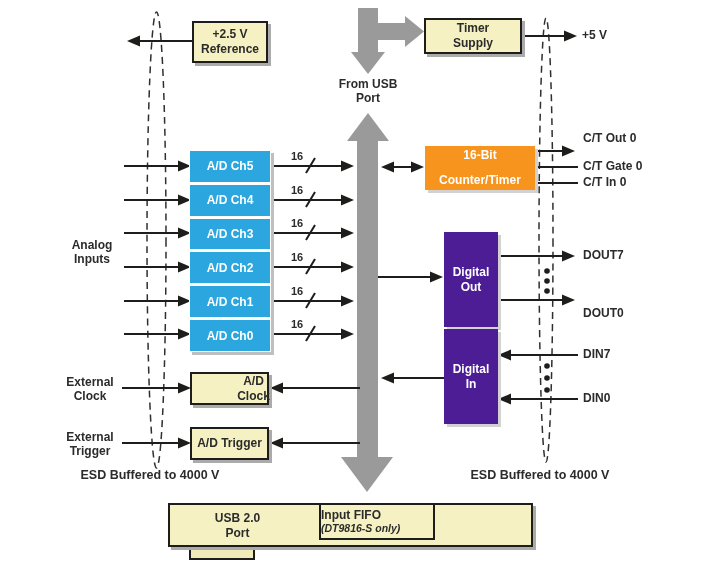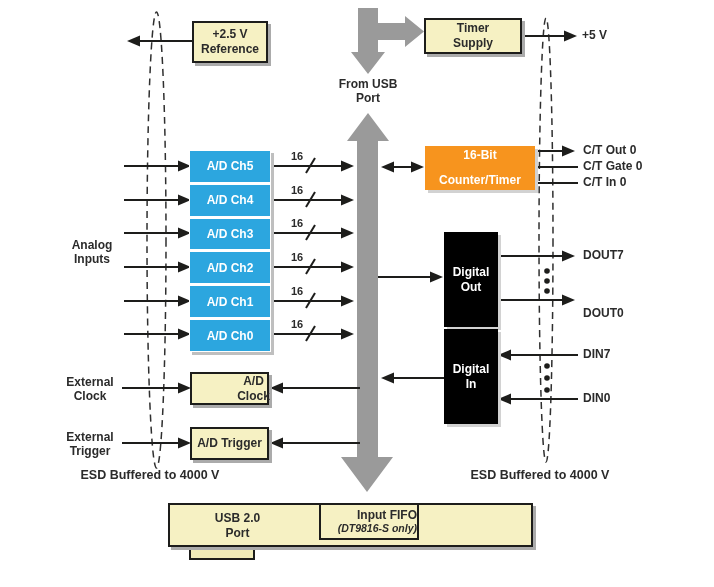--- a/index.html
+++ b/index.html
@@ -13,41 +13,41 @@
   .esd{fill:none;stroke:#2f2f2f;stroke-width:1.5;stroke-dasharray:7 5;}
   .buswidth{font-family:"Liberation Sans",sans-serif;font-size:11px;font-weight:bold;
             fill:#2b2b2b;text-anchor:middle;}
 
   .box{position:absolute;box-sizing:border-box;display:flex;flex-direction:column;
        align-items:center;justify-content:center;font-weight:bold;text-align:center;
        line-height:1.22;font-size:12px;}
   .box span{display:block;}
   .cream{background:#F6F1C3;border:2px solid #1d1d1b;box-shadow:3px 3px 0 #ababab;color:#2b2b2b;}
   .orange{background:#F7941E;color:#ffffff;box-shadow:3px 3px 0 #d2d2d2;}
-  .green{background:#000000;color:#ffffff;box-shadow:3px 3px 0 #d2d2d2;}
+  .green{background:#4c1d95;color:#ffffff;box-shadow:3px 3px 0 #d2d2d2;}
 
   .adc-stack{position:absolute;left:189px;top:150px;width:82px;height:202px;
              background:#ffffff;box-shadow:3px 3px 0 #bfbfbf;padding:1px;
              display:flex;flex-direction:column;gap:3px;box-sizing:border-box;}
   .adc-ch{flex:1;background:#2CA6DF;color:#fff;font-weight:bold;font-size:12px;
           display:flex;align-items:center;justify-content:center;}
 
   .lbl{position:absolute;font-weight:bold;color:#2b2b2b;font-size:12px;
        text-align:center;line-height:1.2;}
   .lbl span{display:block;}
   .sig{position:absolute;left:583px;font-weight:bold;color:#2b2b2b;font-size:12px;
        line-height:13px;white-space:nowrap;}
   .esd-lbl{font-size:12.5px;}
 
   .usb-label{position:absolute;left:20px;top:6px;width:95px;font-weight:bold;
              color:#2b2b2b;text-align:center;line-height:1.25;font-size:12px;}
   .usb-label span{display:block;}
-  .fifo{position:absolute;left:149px;top:-2px;width:100px;height:37px;
+  .fifo{position:absolute;left:149px;top:-2px;width:116px;height:37px;
         border:2px solid #1d1d1b;background:#F6F1C3;box-sizing:border-box;
-        display:flex;flex-direction:column;align-items:flex-end;justify-content:center;
+        display:flex;flex-direction:column;align-items:flex-start;justify-content:center;
         font-weight:bold;color:#2b2b2b;font-size:12px;line-height:1.2;}
   .fifo .sub{font-size:10.5px;font-style:italic;}
   .tab{position:absolute;left:189px;top:547px;width:66px;height:13px;
        background:#F0EBB8;border:2px solid #1d1d1b;border-top:none;
        box-sizing:border-box;z-index:0;}
   .bar{z-index:1;}
 </style>
 </head>
 <body>
 
@@ -273,21 +273,21 @@
   <div class="lbl esd-lbl" style="left:66px;top:468px;width:168px;">
     <span>ESD Buffered to 4000 V</span>
   </div>
 
   <div class="lbl esd-lbl" style="left:456px;top:468px;width:168px;">
     <span>ESD Buffered to 4000 V</span>
   </div>
 
   <div class="sig" style="top:29px;left:582px;">+5 V</div>
 
-  <div class="sig" style="top:144px;">C/T Out 0</div>
+  <div class="sig" style="top:132px;">C/T Out 0</div>
   <div class="sig" style="top:160px;">C/T Gate 0</div>
   <div class="sig" style="top:176px;">C/T In 0</div>
 
   <div class="sig" style="top:249px;">DOUT7</div>
   <div class="sig" style="top:307px;">DOUT0</div>
 
   <div class="sig" style="top:348px;">DIN7</div>
   <div class="sig" style="top:392px;">DIN0</div>
 
 </div>

